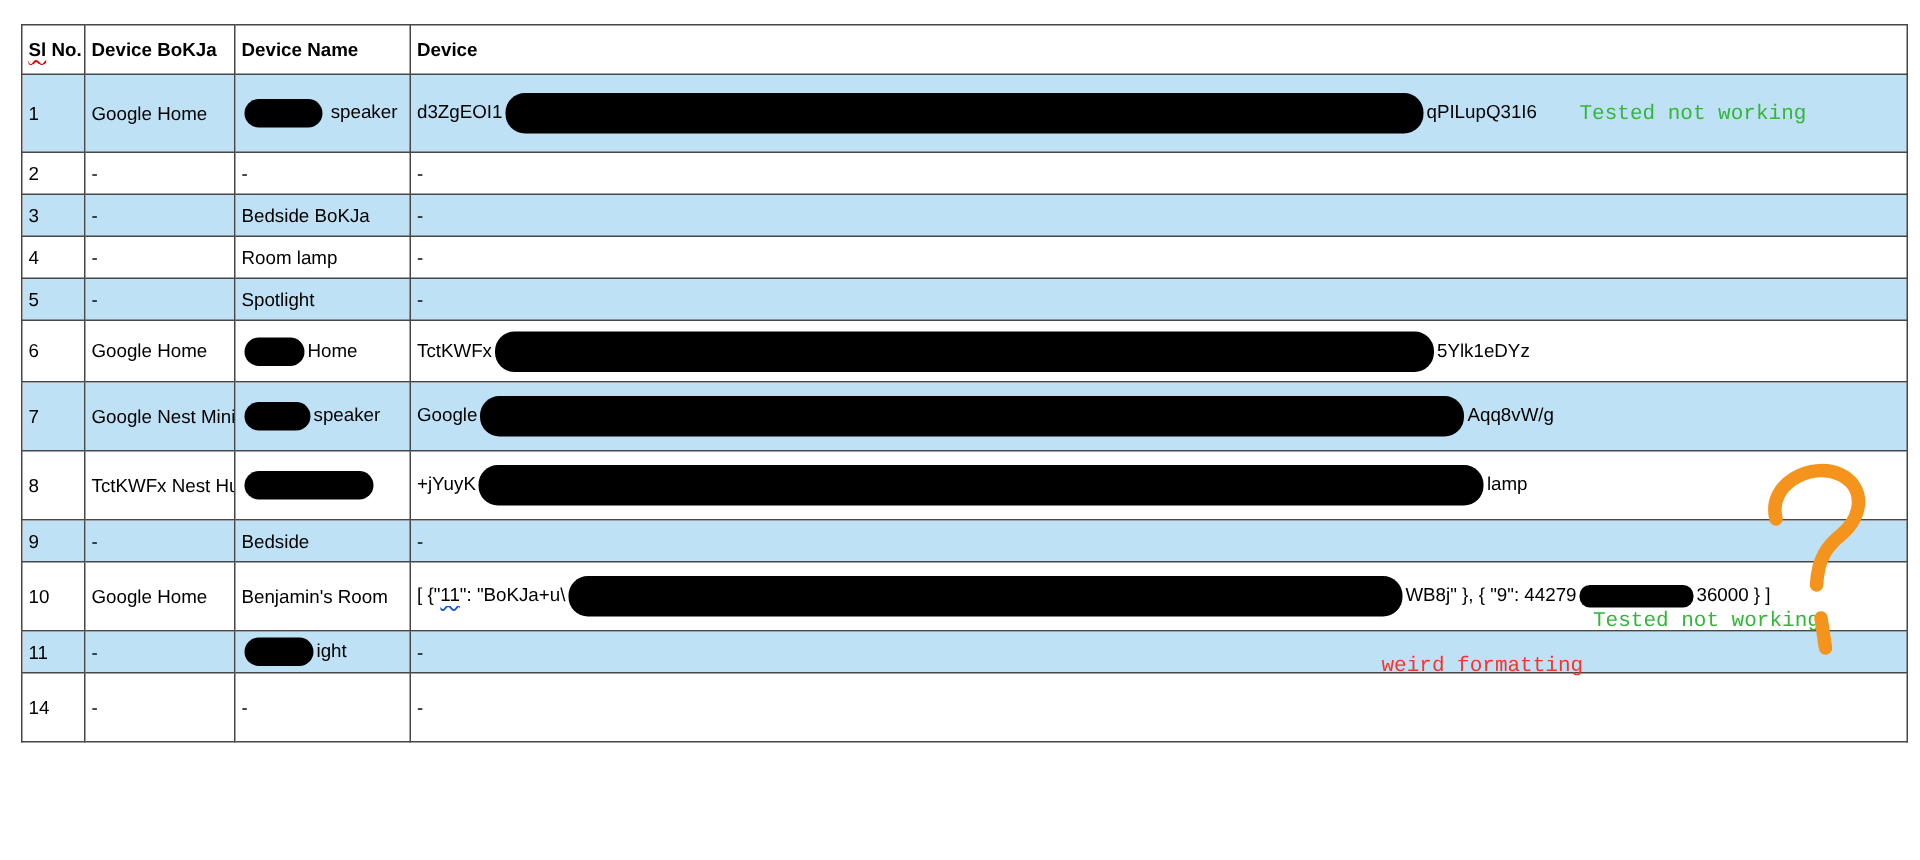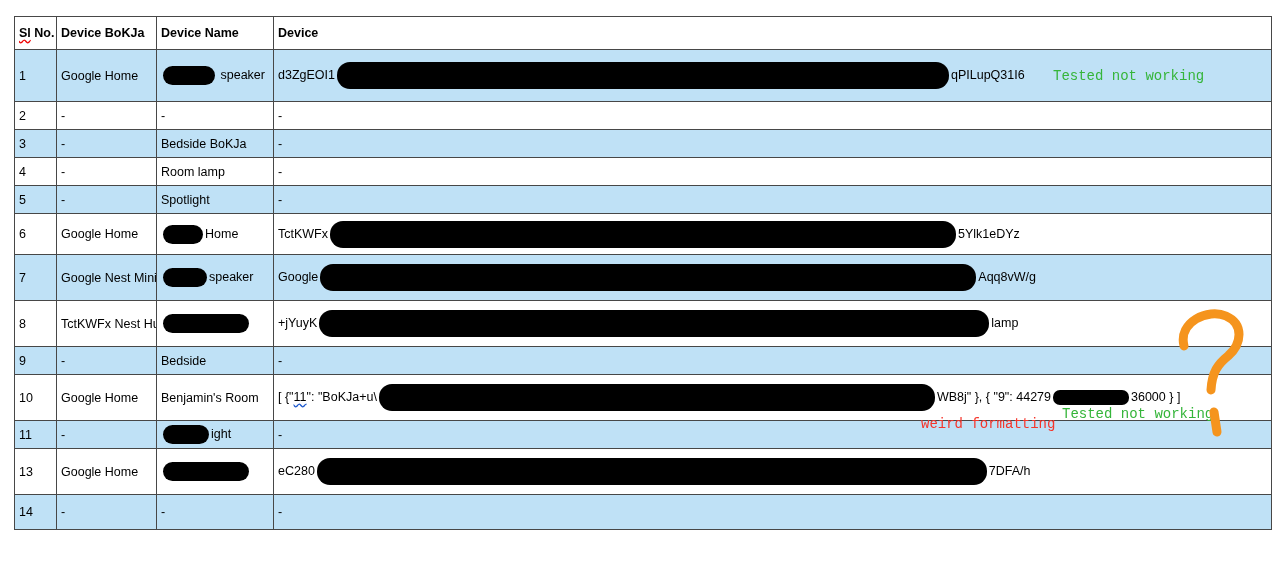--- a/index.html
+++ b/index.html
@@ -29,21 +29,21 @@
   .sq-blue{text-decoration-line:underline;text-decoration-style:wavy;
            text-decoration-color:#1a56cc;text-underline-offset:2px;}
 
   .redact{display:inline-block;background:#000;border-radius:10px;
           vertical-align:middle;height:19px;margin:0 2px;}
   td.cell-token .redact{height:27px;border-radius:13px;}
   td.cell-token .redact.thin{height:15px;border-radius:7px;}
 
   .note{position:absolute;font-size:14px;white-space:nowrap;font-family:Liberation Mono, monospace;}
   .note.green{color:#35b53a;}
-  .note.red{color:#f5352b;}
+  .note.red{color:#f5352b;margin-top:20px;}
   #note-row1{left:1053px;top:68px;}
   #note-row10{left:1062px;top:406px;}
   #note-weird{left:921px;top:416px;}
 
   .qmark{position:absolute;left:1178px;top:306px;width:66px;height:132px;}
 </style>
 </head>
 <body>
 
 <div class="canvas">
@@ -124,26 +124,20 @@
           <td class="cell-name"><span>Benjamin's Room</span></td>
           <td class="cell-token"><span>[ {"</span><span class="sq-blue">11</span><span>": "BoKJa+u\</span><span class="redact" style="width: 556px;"></span><span>WB8j" }, { "9": 44279</span><span class="redact thin" style="width: 76px;"></span><span>36000 } ]</span></td>
         </tr>
         <tr>
           <td class="cell-sl">11</td>
           <td class="cell-type">-</td>
           <td class="cell-name"><span class="redact" style="width: 46px;"></span><span>ight</span></td>
           <td class="cell-token"><span>-</span></td>
         </tr>
         <tr>
-          <td class="cell-sl">13</td>
-          <td class="cell-type">Google Home</td>
-          <td class="cell-name"><span class="redact" style="width: 86px;"></span></td>
-          <td class="cell-token"><span>eC280</span><span class="redact" style="width: 670px;"></span><span>7DFA/h</span></td>
-        </tr>
-        <tr>
           <td class="cell-sl">14</td>
           <td class="cell-type">-</td>
           <td class="cell-name"><span>-</span></td>
           <td class="cell-token"><span>-</span></td>
         </tr>
       </tbody>
   </table>
 
   <div class="note green" id="note-row1">Tested not working</div>
   <div class="note green" id="note-row10">Tested not working</div>

